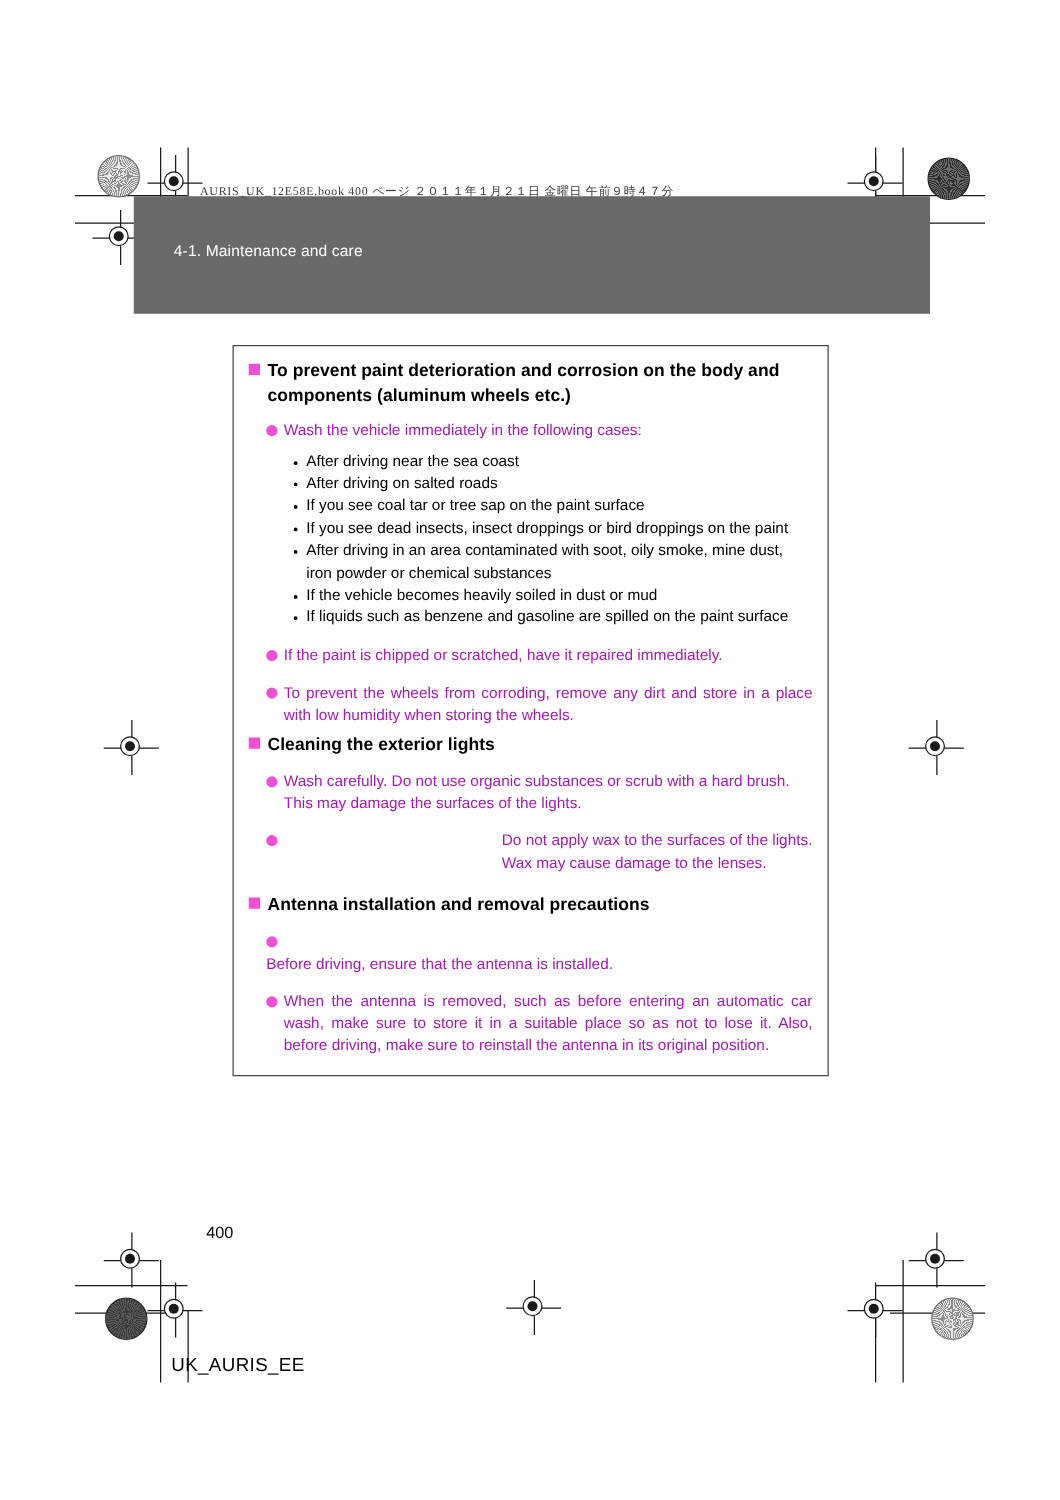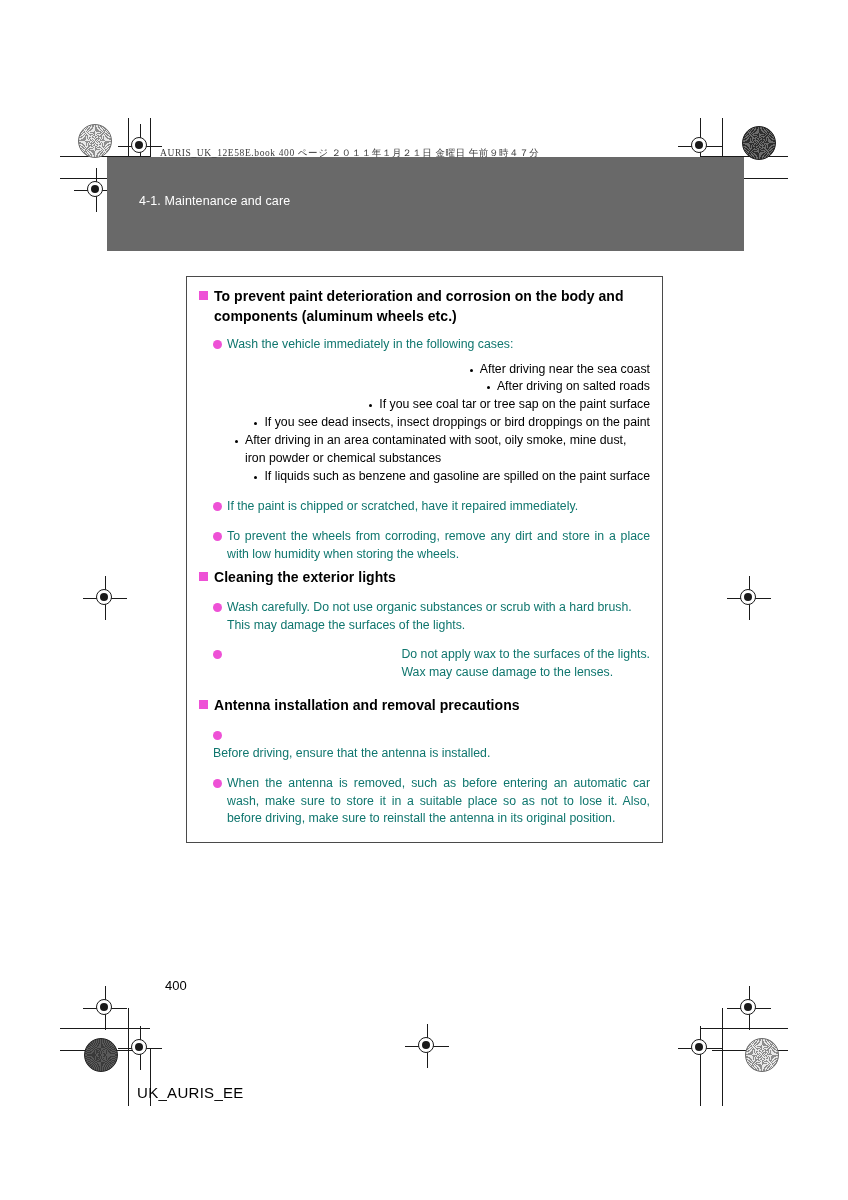--- a/index.html
+++ b/index.html
@@ -161,35 +161,34 @@
   }
   .rd-bullet {
     flex: 0 0 auto;
     width: 9px; height: 9px;
     border-radius: 50%;
     background: #ee51d6;
     margin-top: 4px;
   }
   .dot-item-text {
     font-size: 12.3px;
-    color: #0f766e;
+    color: #a21caf;
     line-height: 1.45;
     letter-spacing: .01px;
   }
   .dot-item-text.just { text-align: justify; }
 
   .sub-list {
     margin: 7px 0 0 36px;
   }
   .sub-item {
     display: flex;
     align-items: flex-start;
     gap: 7px;
     line-height: 1.45;
-    justify-content: flex-end;
   }
   .mid-dot {
     flex: 0 0 auto;
     width: 3px; height: 3px;
     border-radius: 50%;
     background: #000;
     margin-top: 8px;
   }
   .sub-item-text {
     font-size: 12.3px;
@@ -344,20 +343,24 @@
       <div class="sub-item">
         <span class="mid-dot"></span>
         <span class="sub-item-text">If you see dead insects, insect droppings or bird droppings on the paint</span>
       </div>
       <div class="sub-item">
         <span class="mid-dot"></span>
         <span class="sub-item-text">After driving in an area contaminated with soot, oily smoke, mine dust, iron powder or chemical substances</span>
       </div>
       <div class="sub-item">
         <span class="mid-dot"></span>
+        <span class="sub-item-text">If the vehicle becomes heavily soiled in dust or mud</span>
+      </div>
+      <div class="sub-item">
+        <span class="mid-dot"></span>
         <span class="sub-item-text">If liquids such as benzene and gasoline are spilled on the paint surface</span>
       </div>
     </div>
 
     <div class="dot-item" style="margin-top:13px;">
       <span class="rd-bullet"></span>
       <span class="dot-item-text">If the paint is chipped or scratched, have it repaired immediately.</span>
     </div>
 
     <div class="dot-item" style="margin-top:12px;">

